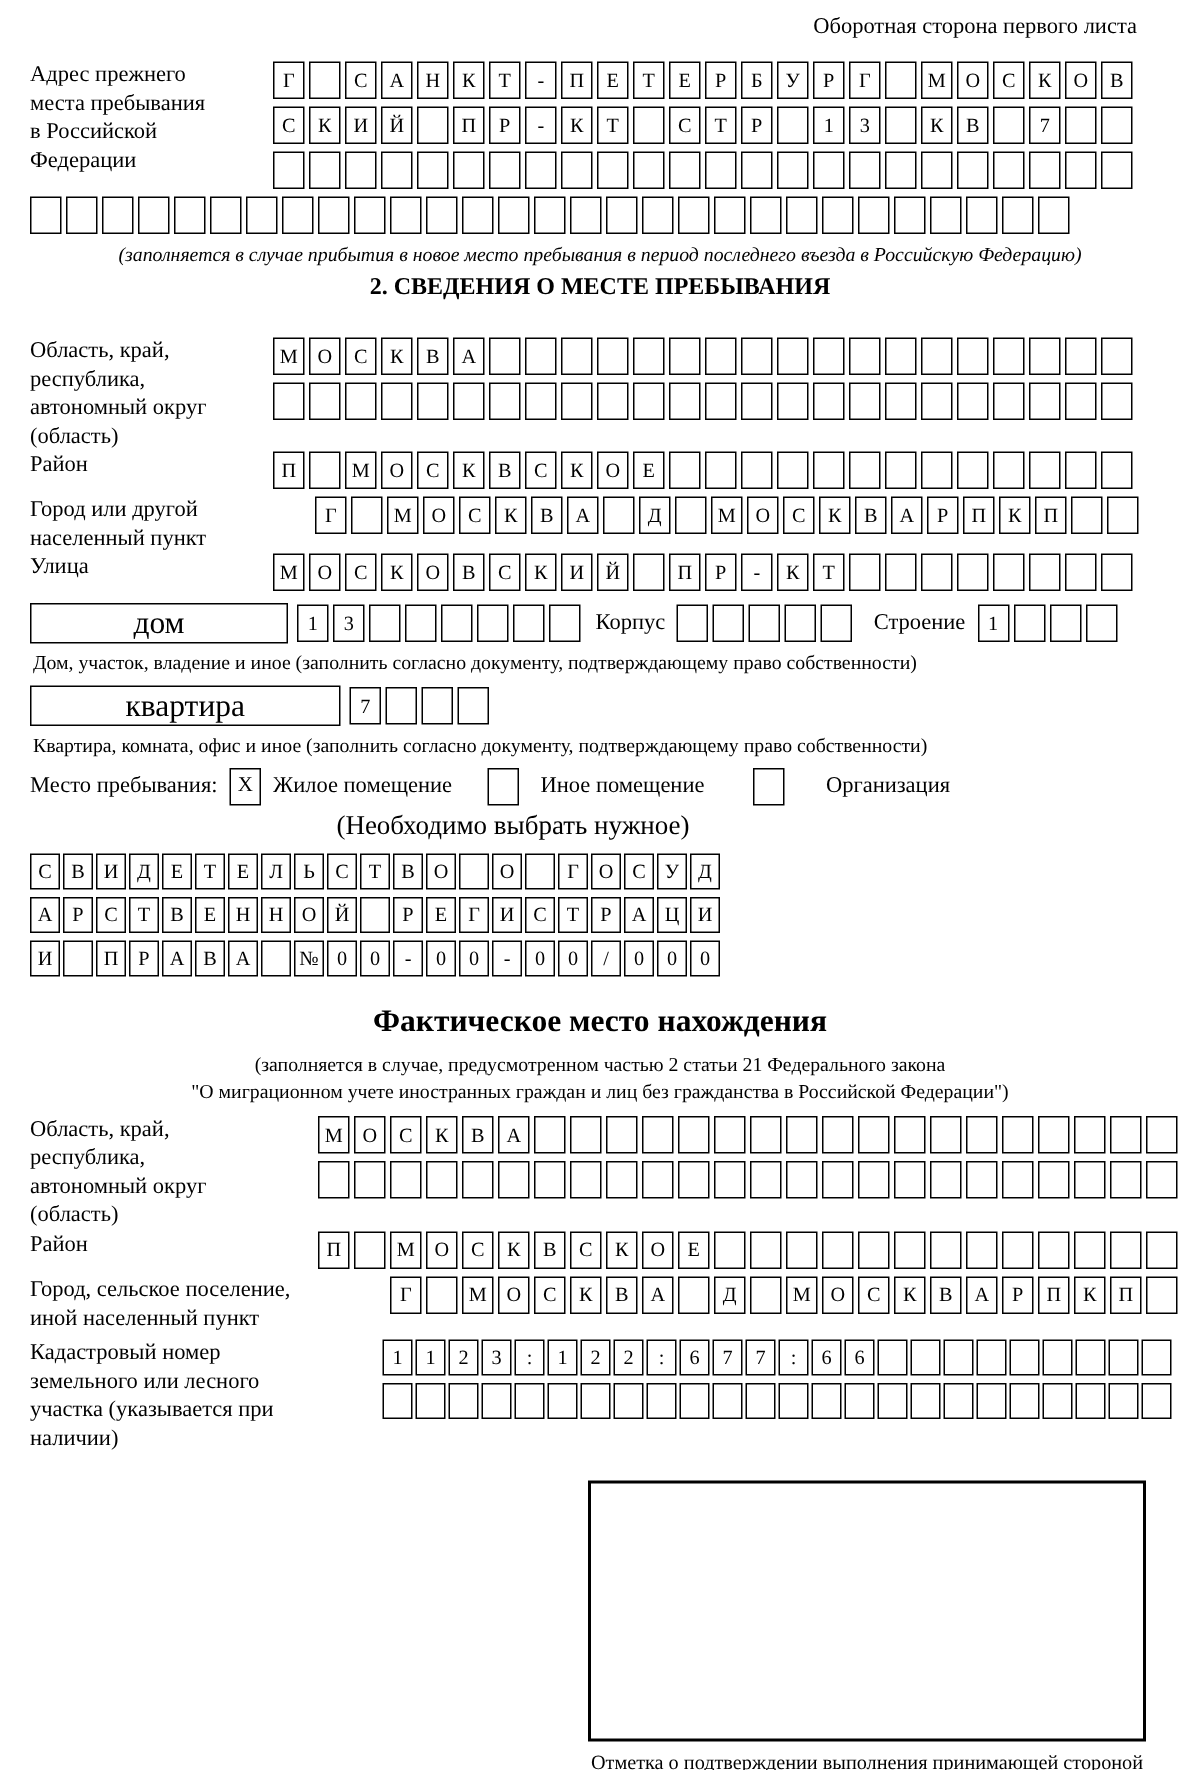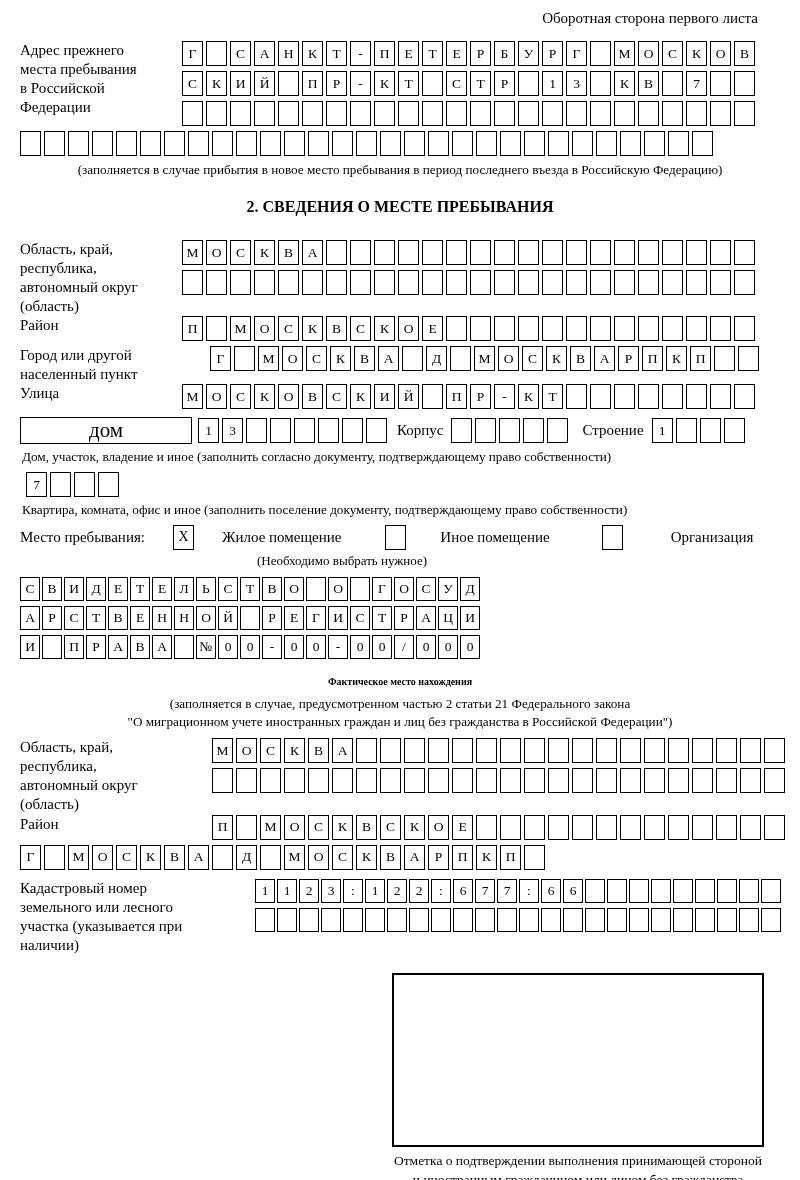--- a/index.html
+++ b/index.html
@@ -18,38 +18,38 @@
     width:19px; height:23px; flex:none; box-sizing:content-box;
     border:1.6px solid #000; display:inline-flex; align-items:center; justify-content:center;
     font-size:13.5px; line-height:1;
   }
   .cells-sm { gap:2px; }
   .cells-sm .cell { width:18px; height:22px; }
   .note { font-size:13.2px; text-align:center; line-height:1.35; }
   .note-left { font-size:13.2px; text-align:left; line-height:1.35; margin:1px 0 6px 2px; }
   .h-bold { font-weight:bold; text-align:center; font-size:16px; }
   .sec2-head { margin:4px 0 24px 0; }
-  .fact-head { font-size:10px; margin:12px 0 8px 0; }
+  .fact-head { font-size:21px; margin:12px 0 8px 0; }
   .label-box {
     border:1.8px solid #000; height:25px; box-sizing:content-box; flex:none;
     display:flex; align-items:center; justify-content:center; font-size:21px;
   }
   .inline-row { display:flex; align-items:center; margin-bottom:4px; }
   .inline-row .cells { margin-bottom:0; }
   .inline-label { font-size:15px; flex:none; }
   .checkbox {
     width:19px; height:23px; flex:none; border:1.6px solid #000;
     display:inline-flex; align-items:center; justify-content:center; font-size:14px;
   }
-  .stay-row { display:flex; align-items:center; margin-top:6px; font-size:15px;gap:20px; }
-  .stay-note { width:300px; margin-left:172px; text-align:center; font-size:13px; margin-top:3px; margin-bottom:8px; }
+  .stay-row { display:flex; align-items:center; margin-top:6px; font-size:15px; }
+  .stay-note { width:300px; margin-left:172px; text-align:center; font-size:18px; margin-top:3px; margin-bottom:8px; }
   .stamp-wrap { margin-left:372px; width:372px; margin-top:18px; }
   .stamp-box { width:100%; height:174px; border:2px solid #000; box-sizing:border-box; }
   .stamp-note { font-size:13.5px; text-align:center; line-height:1.4; margin-top:5px; }
-  .mb4 { margin-bottom:19px; } .mb8 { margin-bottom:8px; }
+  .mb4 { margin-bottom:4px;font-style:italic; } .mb8 { margin-bottom:8px; }
   .col { display:flex; flex-direction:column; }
 </style>
 </head>
 <body>
 
 <div class="header-note">Оборотная сторона первого листа</div>
 
 <div class="row">
   <div class="label w132">Адрес прежнего места пребывания в Российской Федерации</div>
   <div class="col">
@@ -339,28 +339,29 @@
   <div class="cells">
       <span class="cell">1</span>
       <span class="cell"></span>
       <span class="cell"></span>
       <span class="cell"></span>
     </div>
 </div>
 <div class="note-left">Дом, участок, владение и иное (заполнить согласно документу, подтверждающему право собственности)</div>
 
 <div class="inline-row">
+  <div class="label-box" style="width:205px;">квартира</div>
   <div class="cells" style="margin-left:6px;">
       <span class="cell">7</span>
       <span class="cell"></span>
       <span class="cell"></span>
       <span class="cell"></span>
     </div>
 </div>
-<div class="note-left">Квартира, комната, офис и иное (заполнить поселение документу, подтверждающему право собственности)</div>
+<div class="note-left">Квартира, комната, офис и иное (заполнить согласно документу, подтверждающему право собственности)</div>
 
 <div class="stay-row">
   <span>Место пребывания:</span>
   <span class="checkbox" style="margin-left:8px;">X</span>
   <span style="margin-left:8px;">Жилое помещение</span>
   <span class="checkbox" style="margin-left:24px;"></span>
   <span style="margin-left:14px;">Иное помещение</span>
   <span class="checkbox" style="margin-left:32px;"></span>
   <span style="margin-left:28px;">Организация</span>
 </div>
@@ -526,20 +527,21 @@
       <span class="cell"></span>
       <span class="cell"></span>
       <span class="cell"></span>
       <span class="cell"></span>
       <span class="cell"></span>
       <span class="cell"></span>
     </div>
 </div>
 
 <div class="row">
+  <div class="label w210">Город, сельское поселение, иной населенный пункт</div>
   <div class="cells">
       <span class="cell">Г</span>
       <span class="cell"></span>
       <span class="cell">М</span>
       <span class="cell">О</span>
       <span class="cell">С</span>
       <span class="cell">К</span>
       <span class="cell">В</span>
       <span class="cell">А</span>
       <span class="cell"></span>

